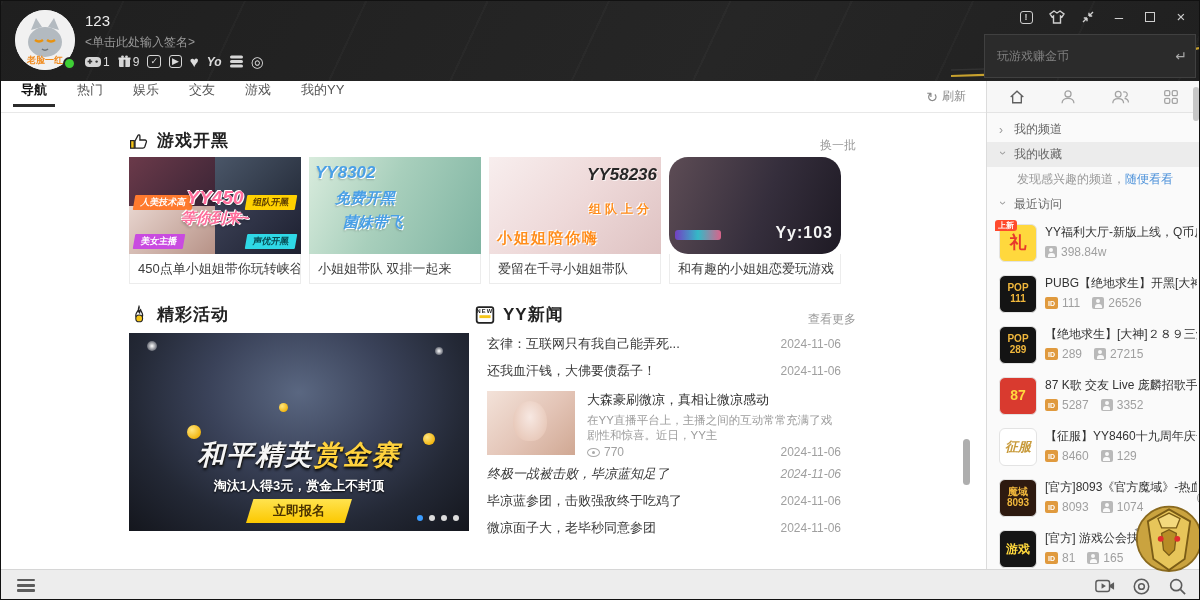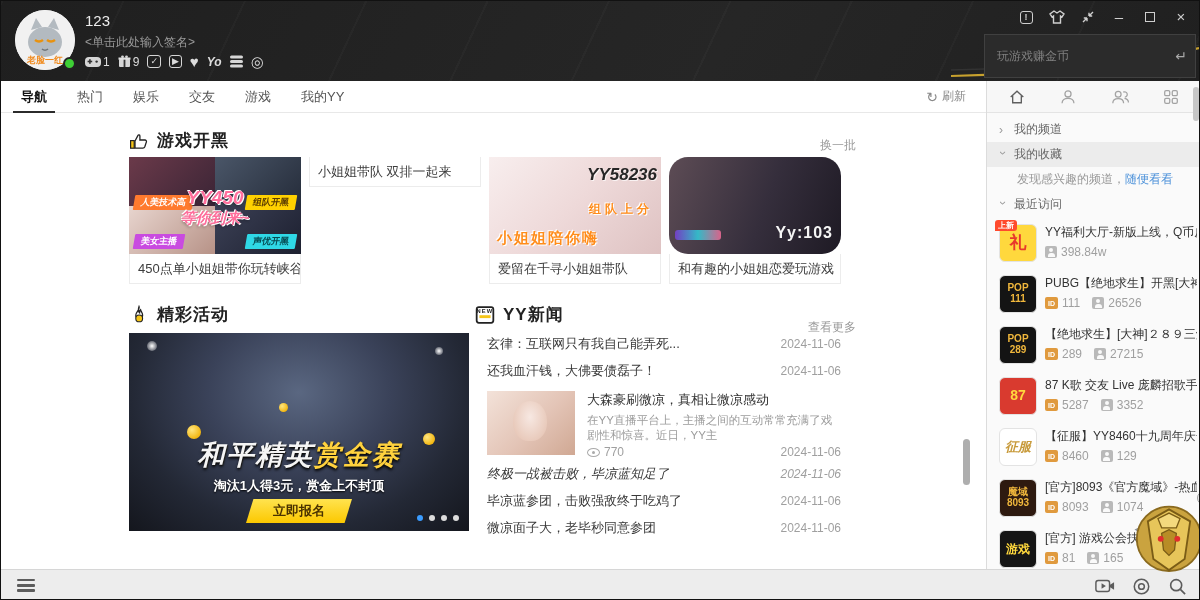--- a/index.html
+++ b/index.html
@@ -26,21 +26,21 @@
   .wc{display:inline-flex;align-items:center;justify-content:center;width:16px;height:16px;cursor:pointer;font-size:15px;line-height:16px;}
   .wc .fb{display:inline-flex;align-items:center;justify-content:center;width:13px;height:13px;border:1.5px solid #cfcfcf;border-radius:3px;font-size:9px;font-weight:bold;font-style:normal;}
   .wc .maxbox{display:inline-block;width:10px;height:10px;border:1.5px solid #cfcfcf;}
   .searchbox{position:absolute;left:983px;top:33px;width:212px;height:44px;background:#2b2b2b;border:1px solid #404040;display:flex;align-items:center;padding:0 8px 0 10px;}
   .searchbox input{flex:1;background:transparent;border:none;outline:none;color:#bbb;font-size:12px;}
   .searchbox input::placeholder{color:#7f7f7f;}
   .enter-glyph{color:#a8a8a8;font-size:14px;cursor:pointer;}
 
   
   .navbar{position:absolute;left:0;top:80px;width:985px;height:32px;background:#fff;border-bottom:1px solid #e8e8e8;}
-  .tabs{display:flex;align-items:center;height:100%;padding-left:20px;gap:30px;}
+  .tabs{display:flex;align-items:flex-start;height:100%;padding-left:20px;gap:30px;}
   .tab{position:relative;font-size:13px;color:#555;cursor:pointer;}
   .tab.active{color:#111;font-weight:bold;}
   .tab.active::after{content:"";position:absolute;left:-8px;right:-8px;bottom:-8px;height:3px;background:#2b2b2b;}
   .refresh{position:absolute;right:20px;top:0;height:100%;display:flex;align-items:center;gap:4px;font-size:12px;color:#888;cursor:pointer;}
   .refresh i{font-style:normal;font-size:14px;}
 
   
   .main{position:absolute;left:0;top:112px;width:985px;height:456px;background:#fff;overflow:hidden;}
   .sec-head{position:absolute;display:flex;align-items:center;gap:8px;font-size:17px;font-weight:bold;color:#222;letter-spacing:1px;}
   .more-link{position:absolute;font-size:12px;color:#999;cursor:pointer;}
@@ -262,20 +262,25 @@
           <span class="ribbon rb-yellow" style="right:5px;top:38px;">组队开黑</span>
           <span class="ribbon rb-magenta" style="left:5px;bottom:5px;">美女主播</span>
           <span class="ribbon rb-cyan" style="right:5px;bottom:5px;">声优开黑</span>
           <span class="ov-pink" style="top:30px;font-size:19px;">YY450</span>
           <span class="ov-pink" style="top:52px;font-size:15px;">等你到来~</span>
         </div>
         <div class="card-cap">450点单小姐姐带你玩转峡谷</div>
       </div>
 
       <div class="card">
+        <div class="card-img" style="background:linear-gradient(115deg,#d9ecdd 0%,#a8cfbc 45%,#7fb4a2 100%);">
+          <span class="ov-blue" style="left:6px;top:6px;font-size:17px;">YY8302</span>
+          <span class="ov-blue" style="left:26px;top:32px;font-size:15px;">免费开黑</span>
+          <span class="ov-blue" style="left:34px;top:56px;font-size:15px;">菌妹带飞</span>
+        </div>
         <div class="card-cap">小姐姐带队 双排一起来</div>
       </div>
 
       <div class="card">
         <div class="card-img" style="background:linear-gradient(135deg,#f8eeee 0%,#eed9d9 50%,#dec2c2 100%);">
           <span class="ov-ink" style="right:4px;top:8px;font-size:17px;font-style:italic;">YY58236</span>
           <span class="ov-orange" style="right:8px;top:44px;font-size:12px;letter-spacing:4px;">组队上分</span>
           <span class="ov-orange" style="left:8px;bottom:6px;font-size:15px;letter-spacing:2px;">小姐姐陪你嗨</span>
         </div>
         <div class="card-cap">爱留在千寻小姐姐带队</div>
@@ -314,21 +319,21 @@
     </div>
 
     <div class="sec-head" style="left:474px;top:190px;">
       <svg width="20" height="20" viewBox="0 0 18 18">
         <rect x="1.5" y="2" width="15" height="14" rx="2" fill="#fff" stroke="#222" stroke-width="1.6"></rect>
         <rect x="4" y="9.2" width="10" height="2.6" fill="#f5c518"></rect>
         <text x="9" y="7.6" font-size="5.2" text-anchor="middle" fill="#222" font-weight="bold">NEW</text>
       </svg>
       <span>YY新闻</span>
     </div>
-    <span class="more-link" style="right:130px;top:206px;">查看更多</span>
+    <span class="more-link" style="right:130px;top:198px;">查看更多</span>
 
     <div class="news-row" style="top:222px;">
       <span class="news-title">玄律：互联网只有我自己能弄死...</span>
       <span class="news-date">2024-11-06</span>
     </div>
     <div class="news-row" style="top:249px;">
       <span class="news-title">还我血汗钱，大佛要债磊子！</span>
       <span class="news-date">2024-11-06</span>
     </div>
 

